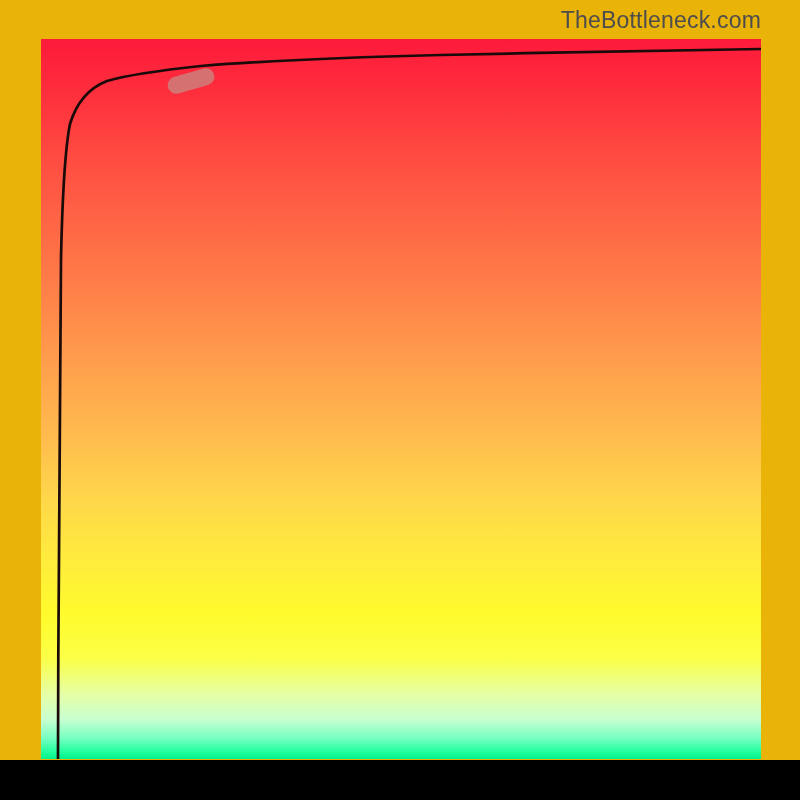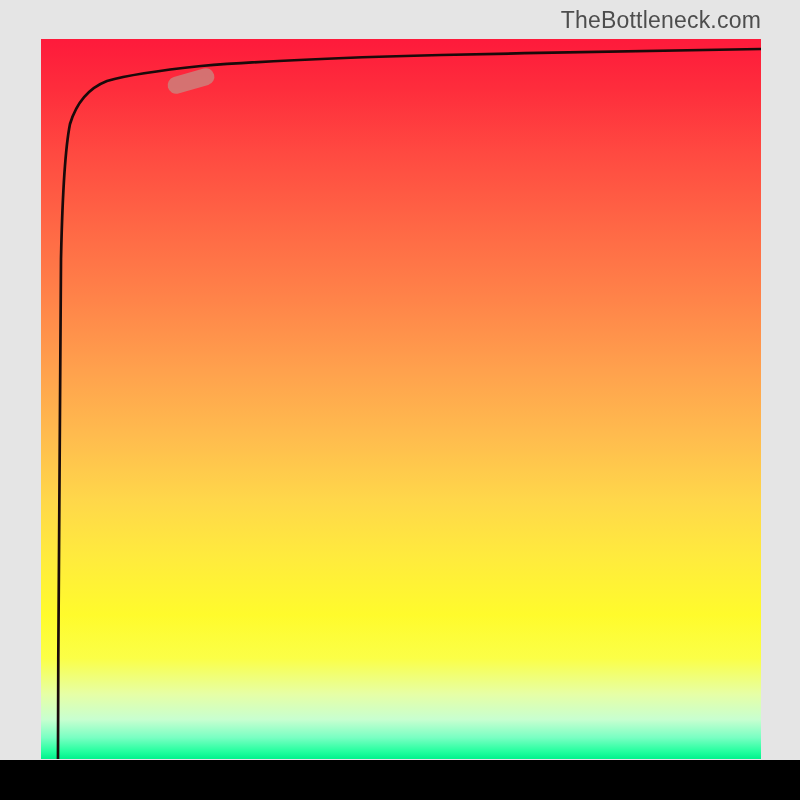--- a/index.html
+++ b/index.html
@@ -7,21 +7,21 @@
     width: 800px;
     height: 800px;
     background: #000;
     overflow: hidden;
     font-family: Arial, Helvetica, sans-serif;
   }
   .stage {
     position: relative;
     width: 800px;
     height: 760px;
-    background: #e5e5e5;
+    background: #eab308;
   }
   .plot {
     position: absolute;
     left: 41px;
     top: 39px;
     width: 720px;
     height: 720px;
     
     background: linear-gradient(to bottom,
       #fe1a3b 0%,

